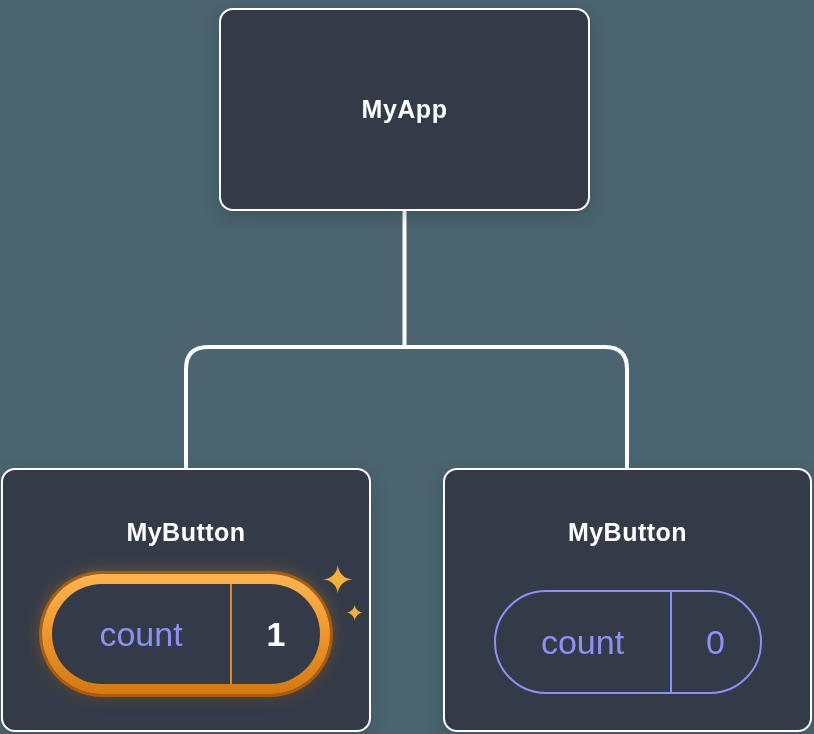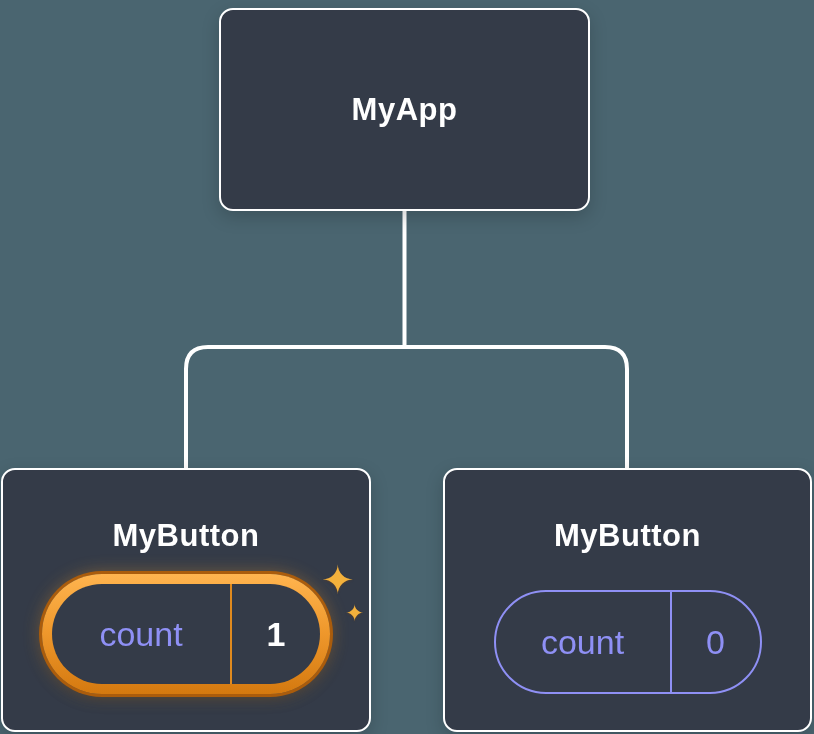--- a/index.html
+++ b/index.html
@@ -59,21 +59,21 @@
     width: 369px;
     height: 264px;
   }
   .node-title {
     position: absolute;
     top: 48px;
     left: 0;
     width: 100%;
     text-align: center;
     color: #ffffff;
-    font-size: 31px;
+    font-size: 25px;
     font-weight: bold;
     letter-spacing: 0.5px;
   }
   
   .pill {
     display: flex;
     align-items: stretch;
     border-radius: 999px;
     box-sizing: border-box;
     overflow: hidden;

